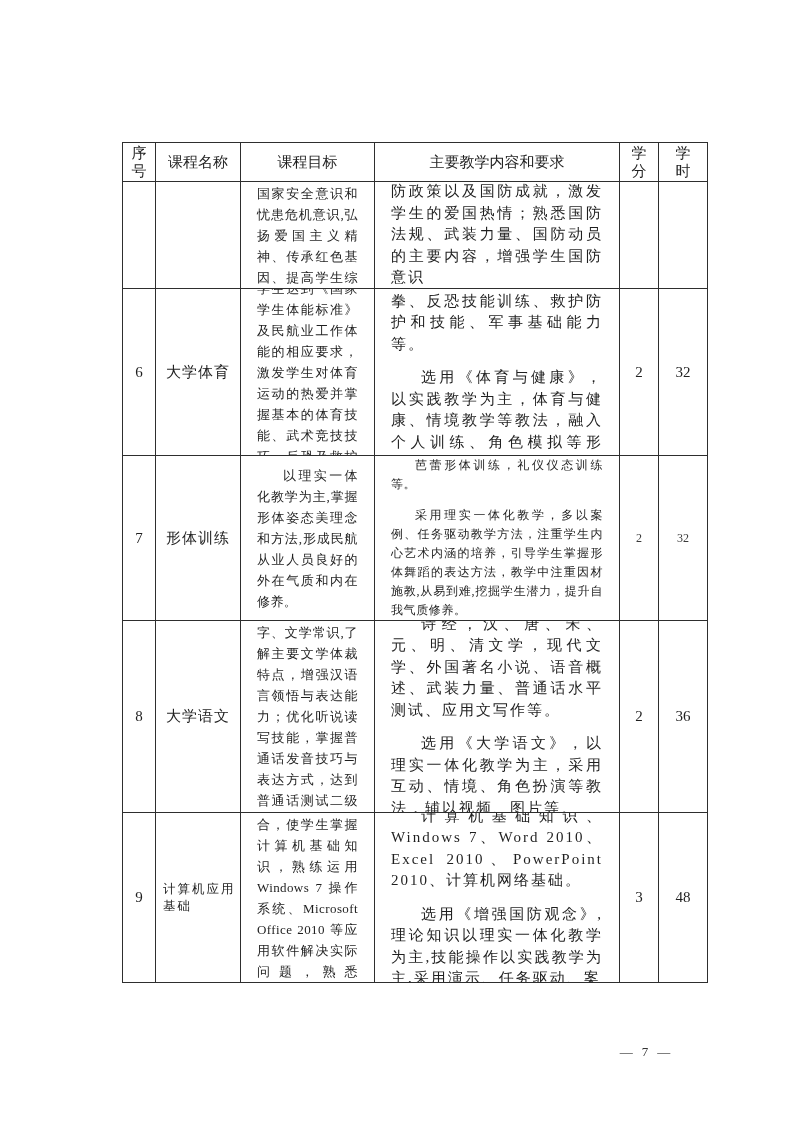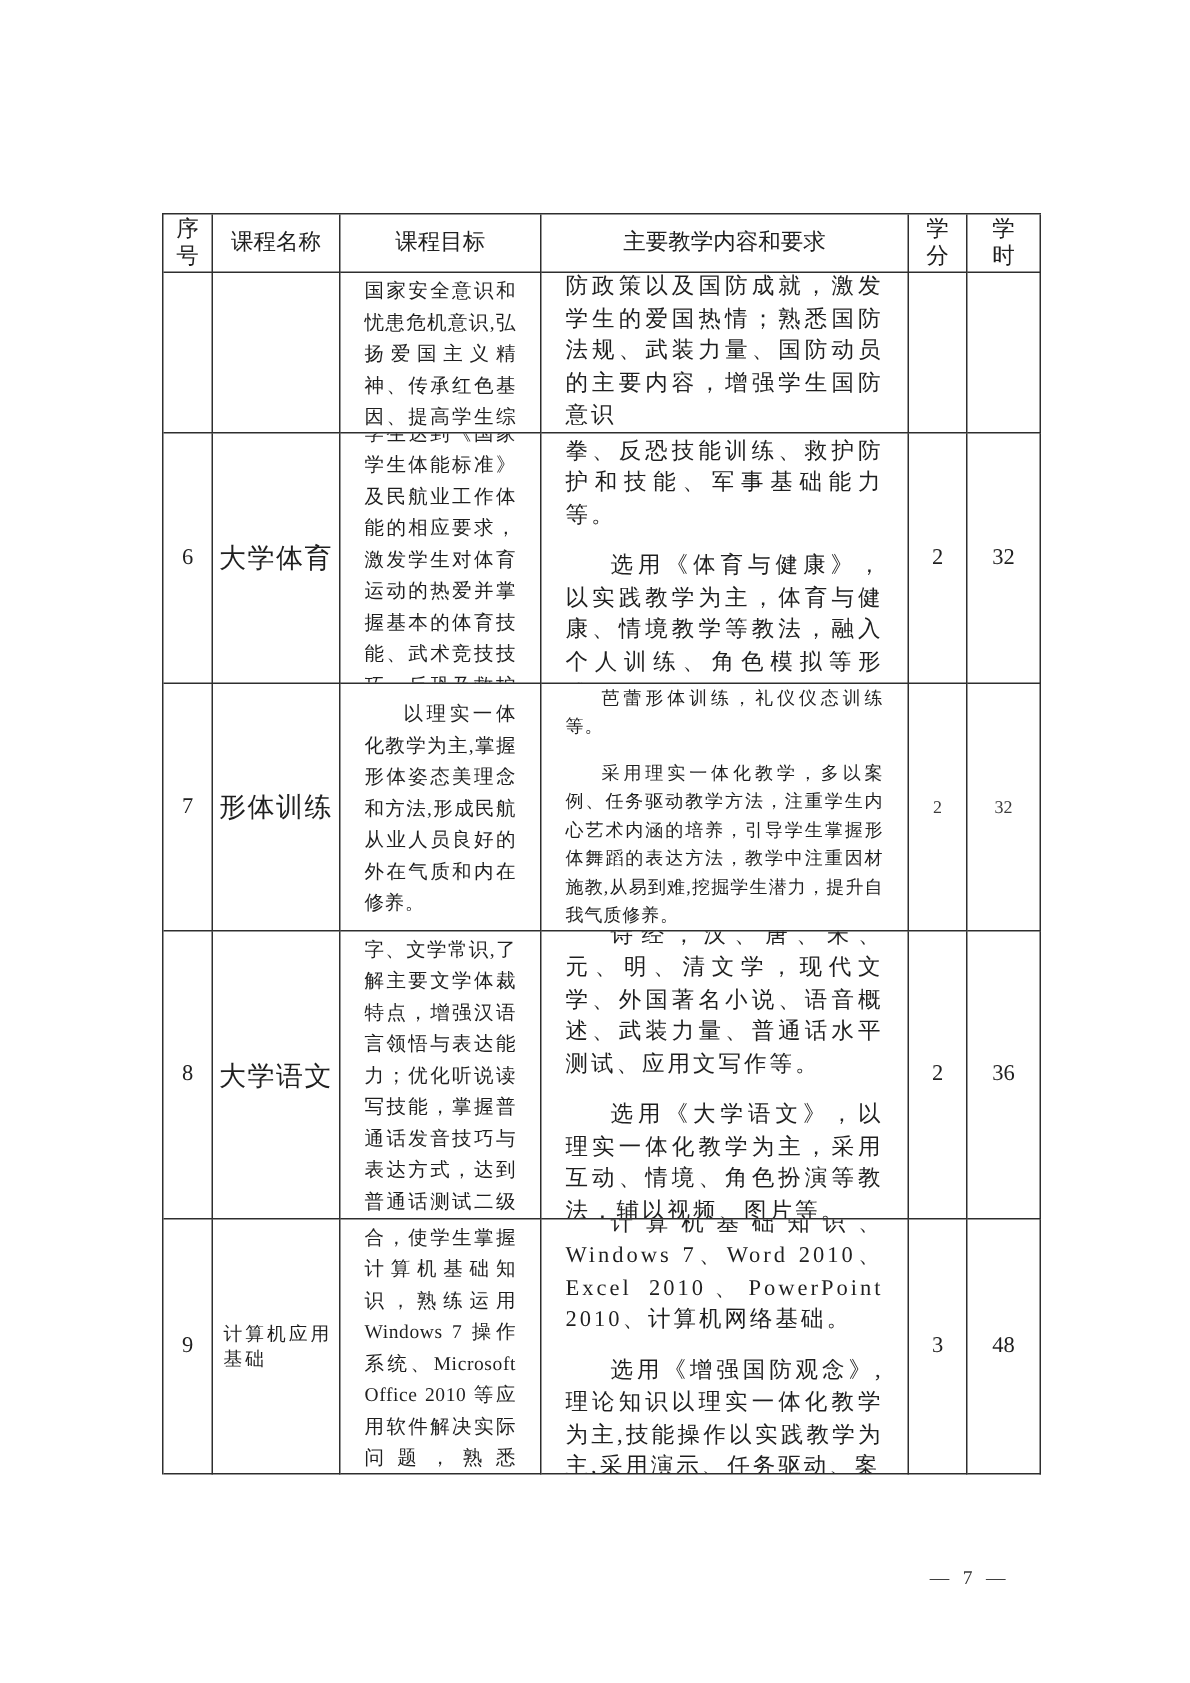--- a/index.html
+++ b/index.html
@@ -9,21 +9,21 @@
     height: 1122px;
     background: #ffffff;
     font-family: "Liberation Serif", "DejaVu Serif", serif;
     color: #1f1f1f;
     overflow: hidden;
   }
 
   
   .doc-table {
     position: absolute;
-    left: 108px;
+    left: 122px;
     top: 142px;
     display: grid;
     grid-template-columns: 33px 85px 134px 245px 39px 49px;
     grid-template-rows: 39px 107px 167px 165px 192px 170px;
     border-top: 1px solid #2e2e2e;
     border-left: 1px solid #2e2e2e;
   }
   .cell {
     border-right: 1px solid #2e2e2e;
     border-bottom: 1px solid #2e2e2e;
@@ -33,21 +33,21 @@
     overflow: hidden;
     box-sizing: border-box;
   }
   
   .h { font-size: 15px; line-height: 18px; text-align: center; }
   .h .stack { width: 16px; margin: 0 auto; word-break: break-all; }
   
   .c-num { font-size: 15px; }
   .c-num.small { font-size: 12px; color: #3a3a3a; }
   
-  .c-name { font-size: 18px; text-align: center; letter-spacing: 1px; }
+  .c-name { font-size: 15px; text-align: center; letter-spacing: 1px; }
   .c-name.small {
     font-size: 12.5px;
     justify-content: center;
     text-align: left;
     letter-spacing: 2px;
     padding: 0 4px 0 7px;
   }
   
   .c-obj .inner {
     width: 100%;

